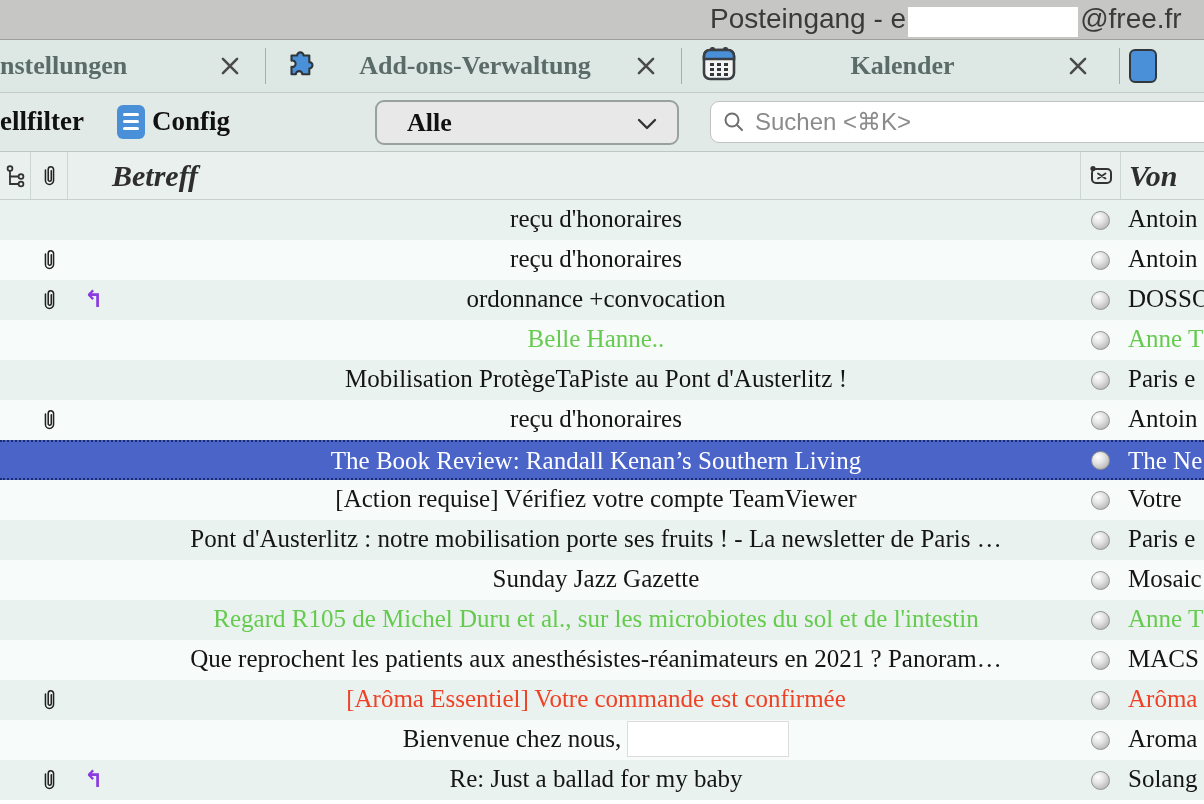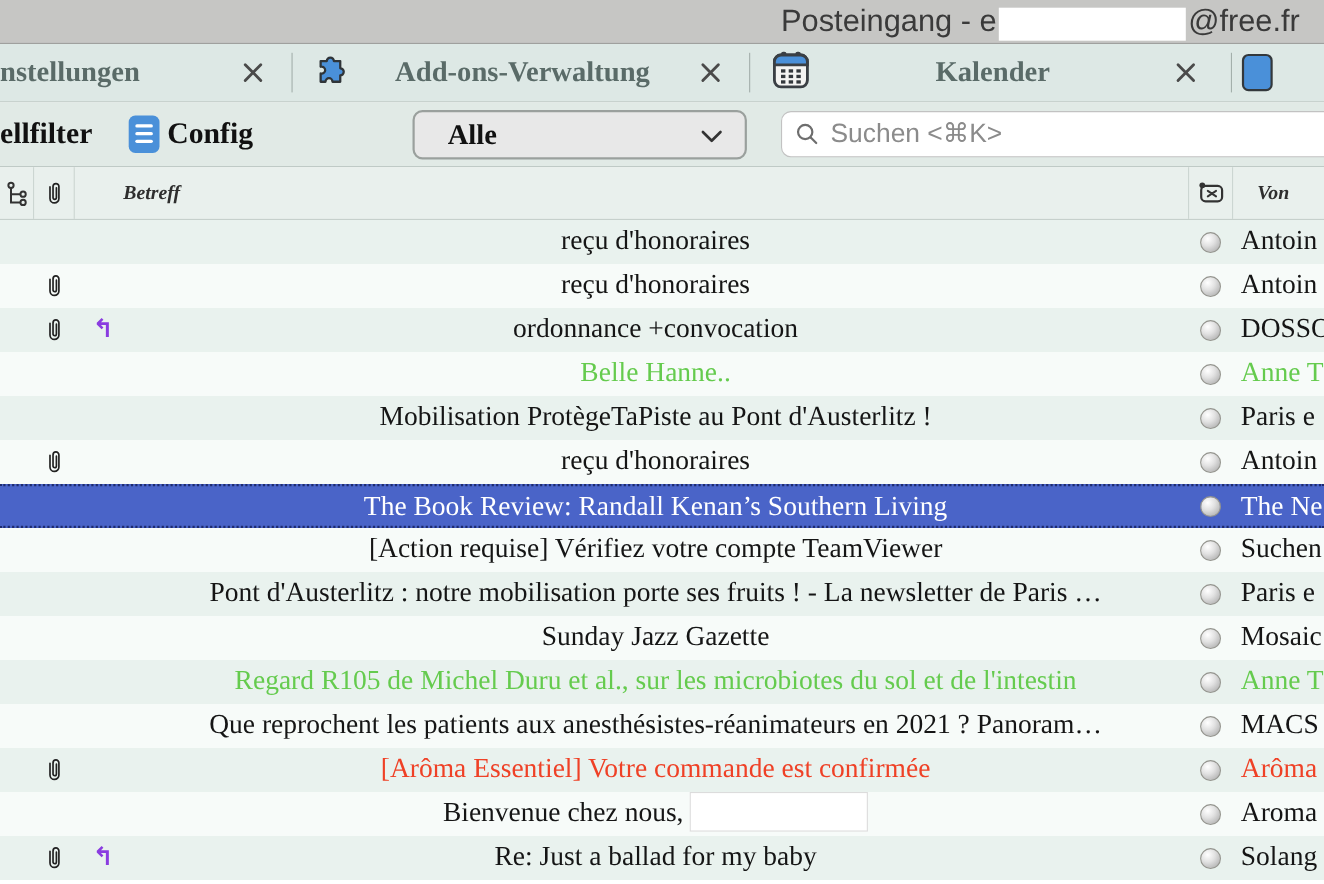--- a/index.html
+++ b/index.html
@@ -67,22 +67,22 @@
   .list-header{
     position:absolute;left:0;top:152px;width:1204px;height:48px;box-sizing:border-box;
     background:#e9f0ed;border-bottom:1px solid #c6d0cc;
     display:flex;align-items:stretch;
   }
   .hcol{display:flex;align-items:center;box-sizing:border-box;}
   .hcol-thread{width:31px;justify-content:center;border-right:1px solid #ccd6d2;}
   .hcol-attach{width:37px;justify-content:center;border-right:1px solid #ccd6d2;}
   .hcol-subject{width:1012px;padding-left:44px;}
   .hcol-unread{width:40px;justify-content:center;border-left:1px solid #ccd6d2;}
-  .hcol-from{flex:1;padding-left:22px;border-left:1px solid #ccd6d2;text-align:right;}
-  .hdr-text{font-style:italic;font-weight:bold;font-size:18px;color:#2e2e2e;}
+  .hcol-from{flex:1;padding-left:8px;border-left:1px solid #ccd6d2;text-align:right;}
+  .hdr-text{font-style:italic;font-weight:bold;font-size:30px;color:#2e2e2e;}
   
   .message-list{position:absolute;left:0;top:200px;width:1204px;}
   .row{
     height:40px;box-sizing:border-box;display:flex;align-items:stretch;
     font-size:25px;color:#151515;
   }
   .stripe-a{background:#e9f2ee;}
   .stripe-b{background:#f7fbf9;}
   .row.green .subj,.row.green .from{color:#65cb4e;}
   .row.red .subj,.row.red .from{color:#ef4126;}
@@ -369,21 +369,21 @@
         <path d="M5.5 6.5 v13 a5 5 0 0 0 10 0 V6 a3.3 3.3 0 0 0 -6.6 0 v12.5 a1.9 1.9 0 0 0 3.8 0 V7.5" fill="none" stroke="#222" stroke-width="1.9" stroke-linecap="round"></path>
       </svg>
     </div>
     <div class="col-subject">
       <span class="subj">[Action requise] Vérifiez votre compte TeamViewer</span>
     </div>
     <div class="col-unread">
       <span class="ball"></span>
     </div>
     <div class="col-from">
-      <span class="from">Suchen</span>
+      <span class="from">Votre</span>
     </div>
   </div>
     <div class="row stripe-a">
     <div class="col-thread"></div>
     <div class="col-attach">
       <svg class="clip" width="17" height="26" viewBox="0 0 21 28" style="visibility: hidden;">
         <path d="M5.5 6.5 v13 a5 5 0 0 0 10 0 V6 a3.3 3.3 0 0 0 -6.6 0 v12.5 a1.9 1.9 0 0 0 3.8 0 V7.5" fill="none" stroke="#222" stroke-width="1.9" stroke-linecap="round"></path>
       </svg>
     </div>
     <div class="col-subject">

